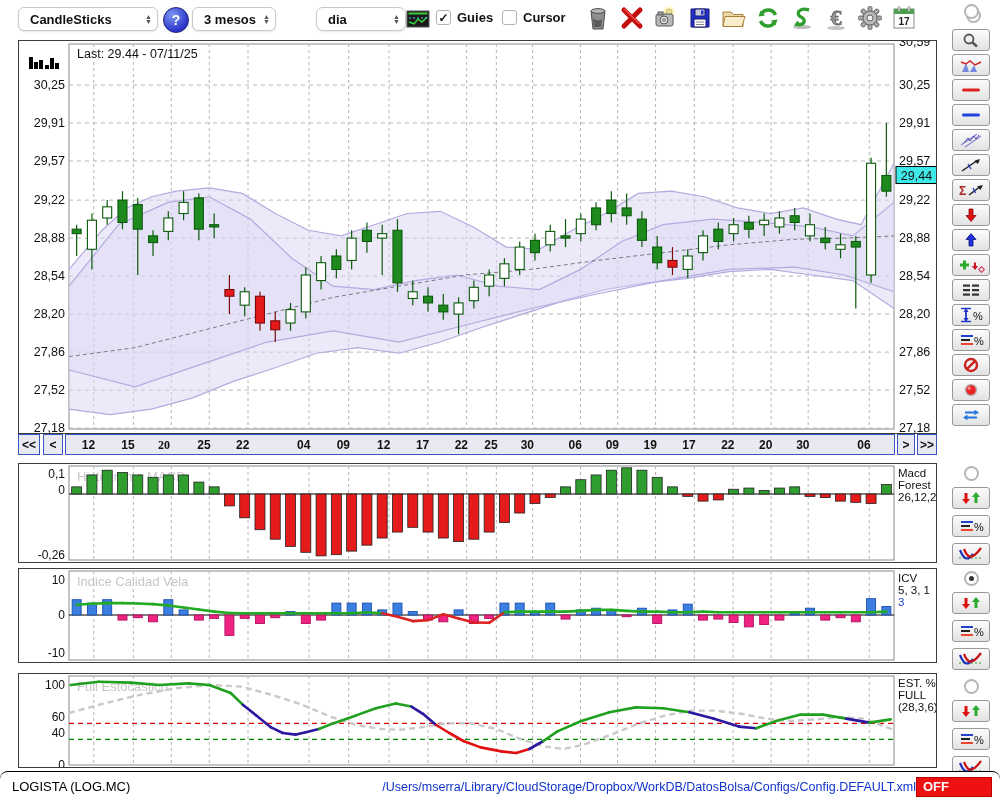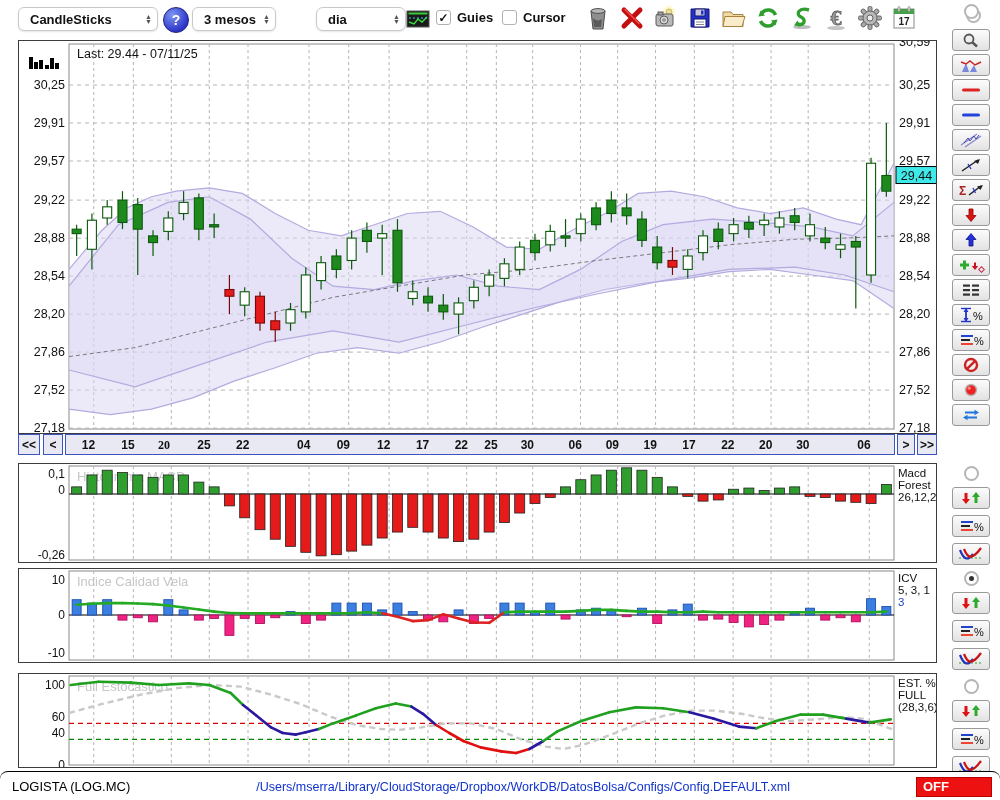--- a/index.html
+++ b/index.html
@@ -39,21 +39,21 @@
   .tools{position:absolute;left:946px;top:4px;width:50px;display:flex;flex-direction:column;align-items:center;gap:3px;}
   .tools .radio{margin-bottom:7px;}
   .sbtn{width:38px;height:22px;box-sizing:border-box;border:1px solid #999;border-radius:3px;
         background:linear-gradient(#fcfcfc,#e2e2e2);display:flex;align-items:center;justify-content:center;padding:0;}
   .pgroup{position:absolute;left:946px;width:50px;display:flex;flex-direction:column;align-items:center;gap:6px;}
   #grp-macd{top:466px;} #grp-icv{top:571px;} #grp-stoch{top:679px;}
   
   .statusbar{position:absolute;left:0;top:771px;width:1000px;height:29px;border-top:1px solid #000;
              display:flex;align-items:center;background:#fff;border-radius:8px;}
   .sym{margin-left:12px;font-size:13px;color:#000;}
-  .cfgpath{flex:1;text-align:center;font-size:12.5px;color:#1133cc;}
+  .cfgpath{flex:1;text-align:right;font-size:12.5px;color:#1133cc;}
   .off{margin-right:8px;width:66px;background:#ee1111;color:#fff;font-weight:bold;font-size:13px;
        padding:1px 2px 2px 6px;border:1px solid #b00;}
 </style>
 </head>
 <body>
 
 <div class="app">
 
   <div class="toolbar">
     <div class="select" style="left:18px;width:140px;">

